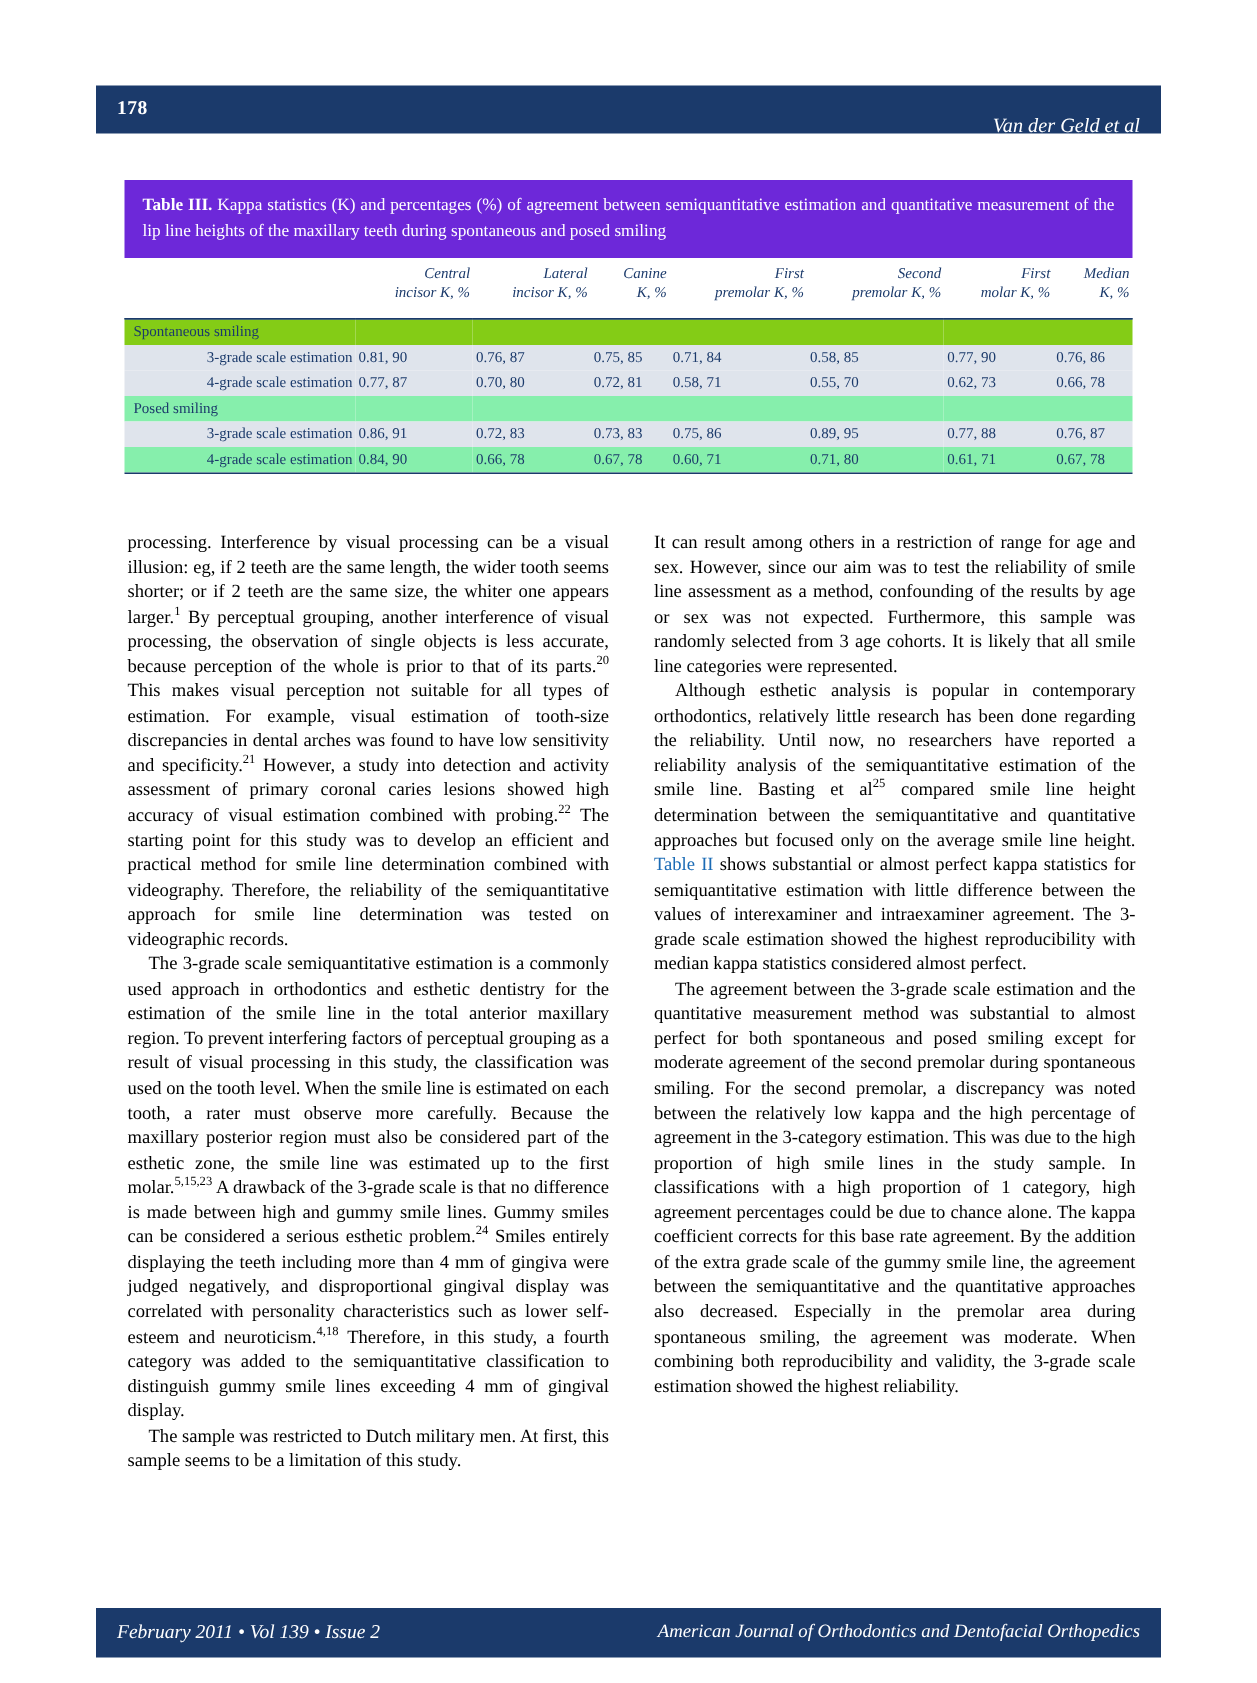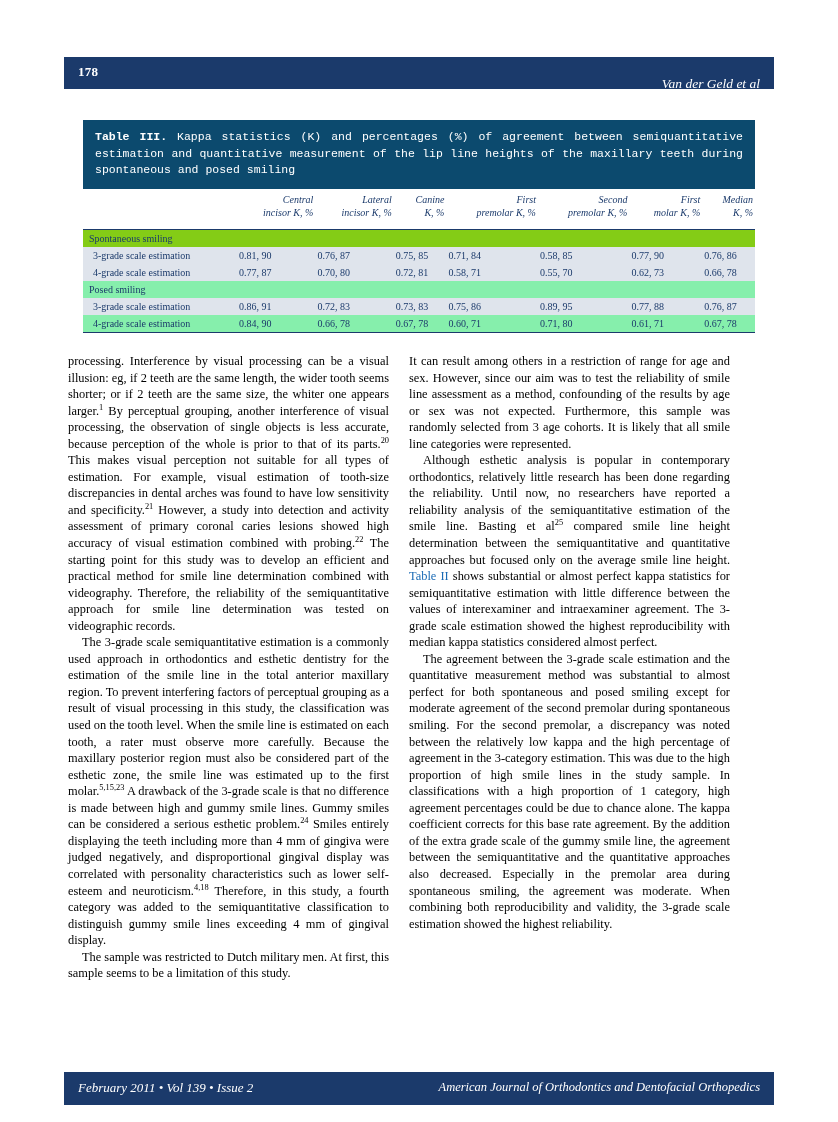--- a/index.html
+++ b/index.html
@@ -50,27 +50,26 @@
     font-size: 13.5px;
   }
   
   .table-wrap {
     position: absolute;
     left: 83px;
     top: 120px;
     width: 672px;
   }
   .table-caption {
-    background: #0c4a6e;
+    background: #6d28d9;
     color: #fff;
     padding: 9px 12px 10px 12px;
     font-size: 11.5px;
     line-height: 1.45;
     text-align: justify;
-    font-family: Liberation Mono, monospace;
   }
   .table-caption .cap-label {
     font-weight: bold;
   }
   table.kappa {
     width: 100%;
     border-collapse: collapse;
     font-size: 10px;
     color: #1b3a6b;
   }
@@ -97,46 +96,47 @@
   table.kappa td {
     padding: 3px 2px 3px 2px;
     font-size: 10px;
     color: #1b3a6b;
   }
   table.kappa td.rowlabel {
     text-align: left;
     padding-left: 6px;
   }
   table.kappa td.rowlabel.indent {
-    padding-left: 10px;
+    padding-left: 32px;
+    text-align: right;
   }
   tr.group td {
     background: #84cc16;
     font-weight: normal;
   }
   tr.shaded td {
     background: #dfe4ec;
   }
   tr.plain td {
     background: #86efac;
   }
   .table-bottom-rule {
     border-top: 1.2px solid #1b3a6b;
     height: 0;
     margin-top: 0;
   }
   
   .body-cols {
     position: absolute;
-    left: 68px;
+    left: 85px;
     top: 353px;
     width: 672px;
     height: 690px;
     display: flex;
-    gap: 20px;
+    gap: 30px;
   }
   .col {
     width: 321px;
     font-size: 12.4px;
     line-height: 1.335;
     text-align: justify;
     font-family: "Liberation Serif", serif;
   }
   .col p {
     margin: 0;

